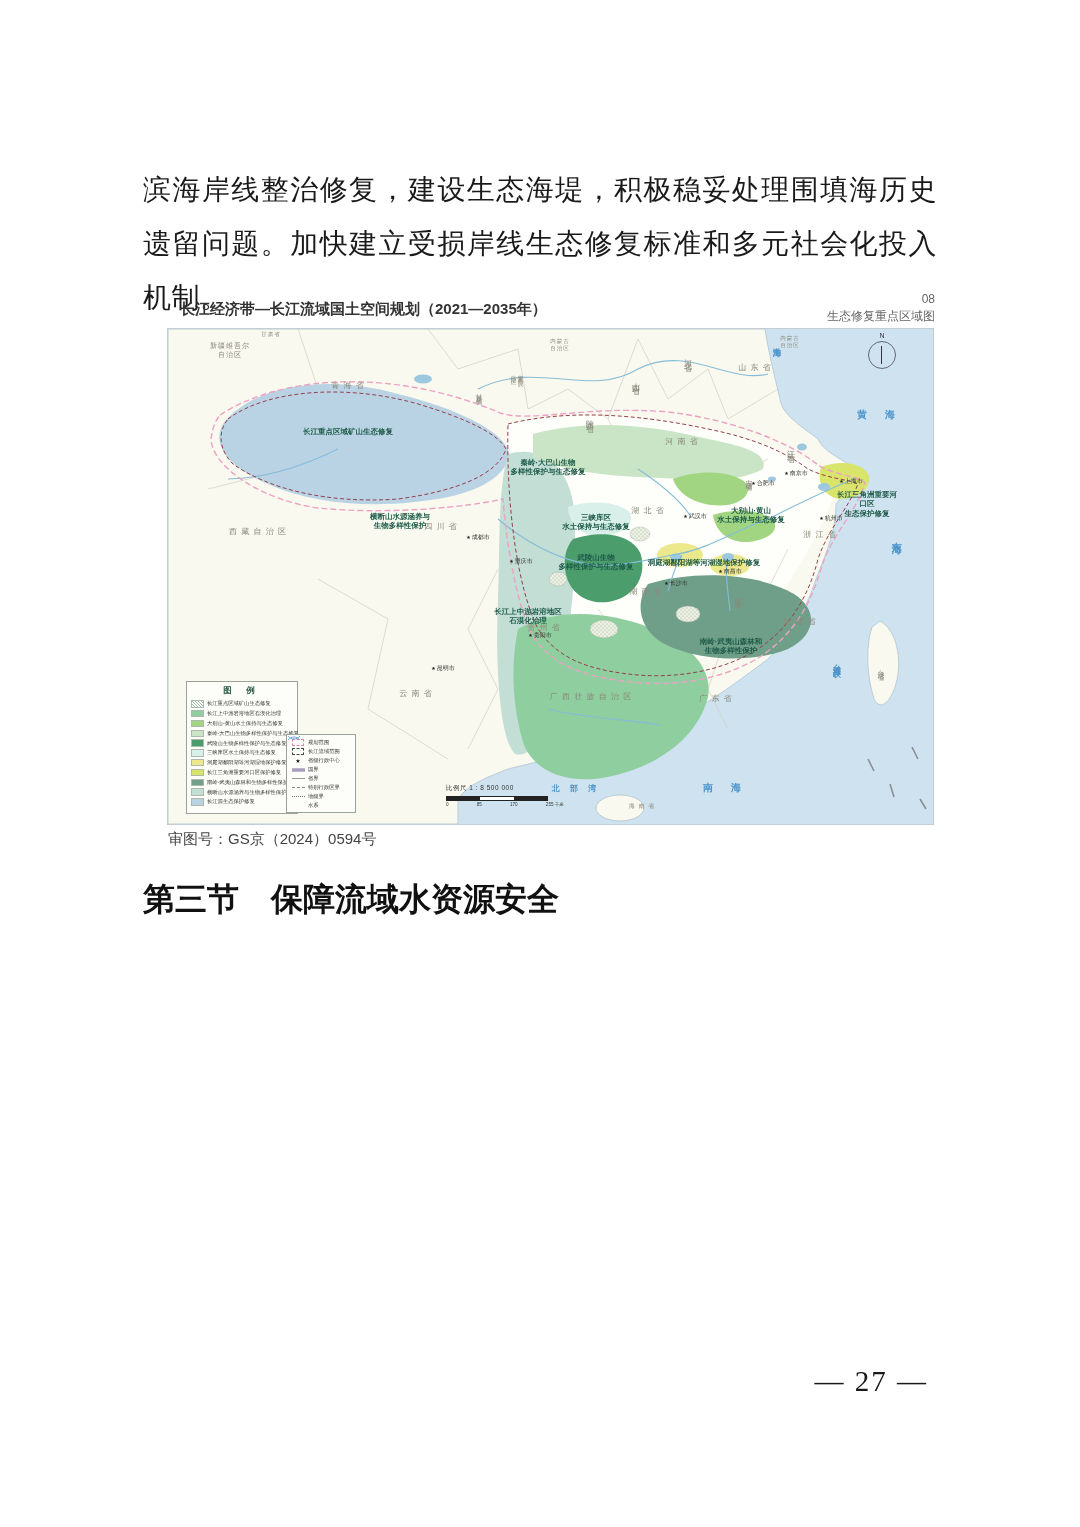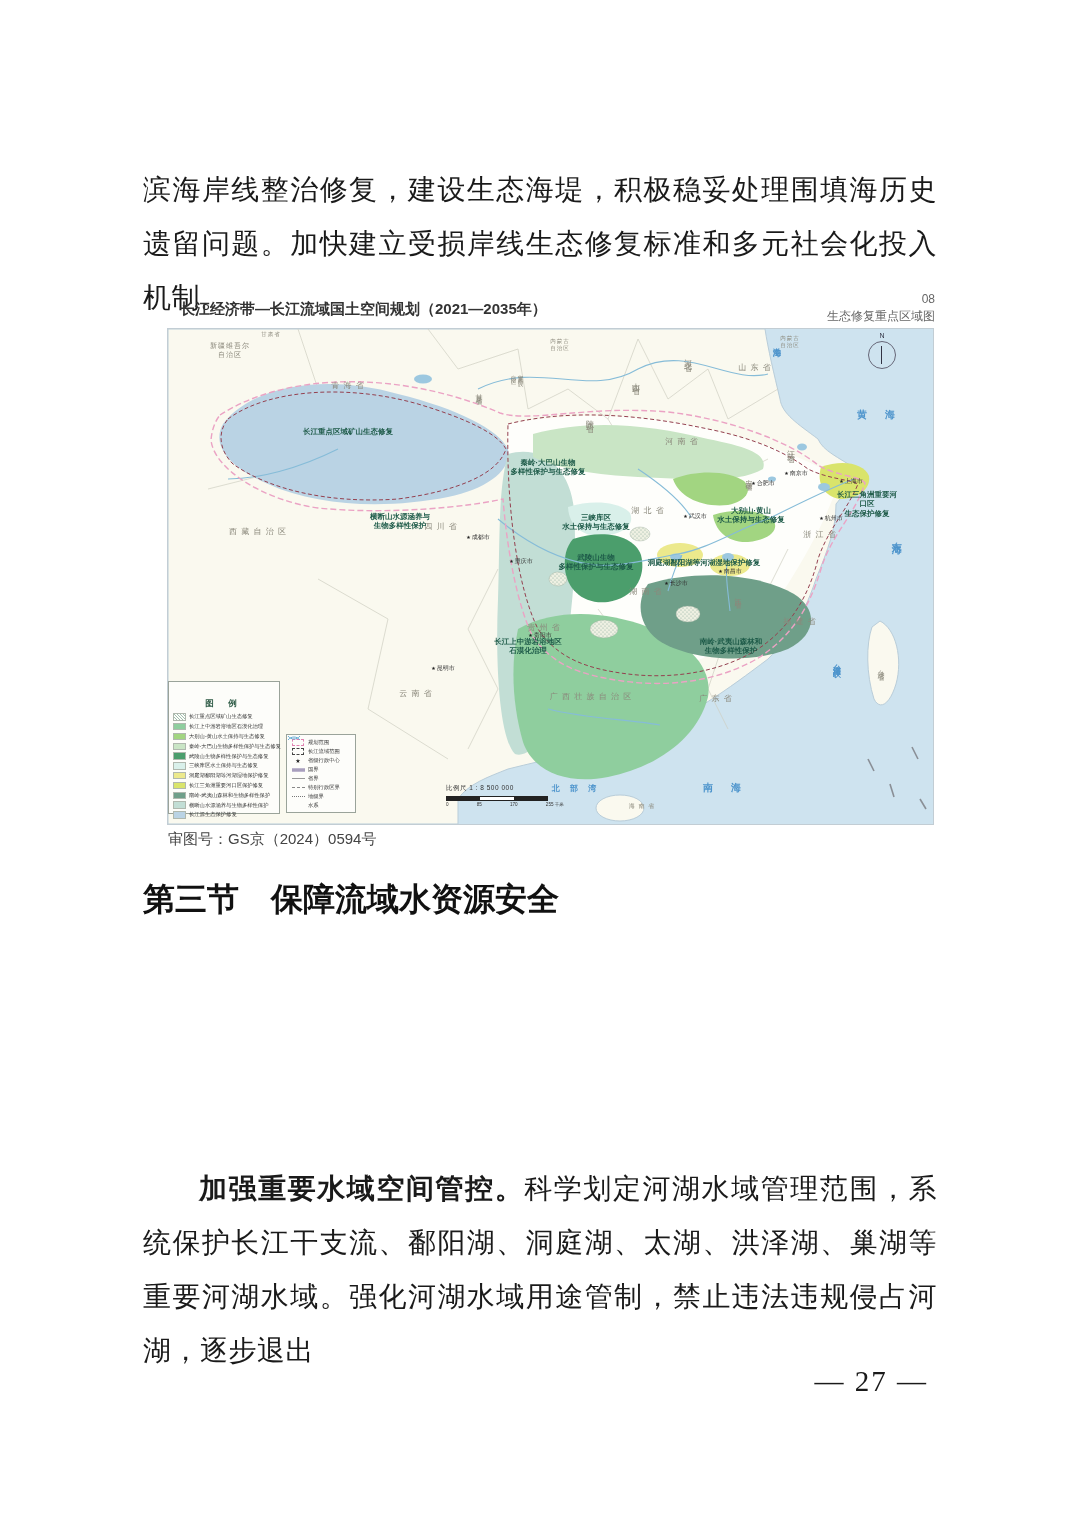--- a/index.html
+++ b/index.html
@@ -27,22 +27,22 @@
   #map-labels{position:absolute;left:0;top:0;width:765px;height:495px;
        font-family:"Liberation Sans",sans-serif;}
   .mlabel{position:absolute;transform:translate(-50%,-50%);white-space:pre-line;text-align:center;line-height:1.25;}
   .p-label{color:#8b897c;font-size:8px;letter-spacing:1px;}
   .c-label{color:#333;font-size:6px;letter-spacing:0;}
   .c-label::before{content:"★";font-size:5px;color:#222;margin-right:1px;}
   .s-label{color:#4d94cc;font-size:10px;font-weight:700;letter-spacing:4px;}
   .r-label{color:#1e5b49;font-size:7.5px;font-weight:700;letter-spacing:0;}
   .vert{writing-mode:vertical-rl;letter-spacing:2px;}
   
-  #legend-area{position:absolute;left:0;top:352px;width:112px;height:133px;background:#fdfdfa;
-       border:1px solid #9aa39a;padding:16px 4px;box-sizing:border-box;}
+  #legend-area{position:absolute;left:18px;top:352px;width:112px;height:133px;background:#fdfdfa;
+       border:1px solid #9aa39a;padding:3px 4px;box-sizing:border-box;}
   #legend-area .lg-title{text-align:center;font-weight:700;font-size:8.5px;color:#2d5a45;
        letter-spacing:6px;margin-bottom:2px;font-family:"Liberation Sans",sans-serif;}
   .lg-row{display:flex;align-items:center;height:9.8px;}
   .lg-swatch{width:11px;height:5.5px;flex:0 0 11px;border:.5px solid #b0b8ae;margin-right:3px;}
   .lg-swatch.pat{background-image:repeating-linear-gradient(45deg,#9fbfae 0 .7px,transparent .7px 2px);}
   .lg-text{font-size:5.3px;color:#333;font-family:"Liberation Sans",sans-serif;white-space:nowrap;}
   #legend-line{position:absolute;left:118px;top:405px;width:70px;height:79px;background:#fdfdfa;
        border:1px solid #9aa39a;padding:3px 4px;box-sizing:border-box;}
   .ll-row{display:flex;align-items:center;height:9px;}
   .ll-sym{width:14px;flex:0 0 14px;margin-right:3px;display:flex;align-items:center;justify-content:center;}
@@ -210,21 +210,21 @@
 多样性保护与生态修复</div>
         <div class="mlabel r-label" style="left: 428px; top: 193px;">三峡库区
 水土保持与生态修复</div>
         <div class="mlabel r-label" style="left: 428px; top: 233px;">武陵山生物
 多样性保护与生态修复</div>
         <div class="mlabel r-label" style="left: 583px; top: 186px;">大别山·黄山
 水土保持与生态修复</div>
         <div class="mlabel r-label" style="left: 536px; top: 234px;">洞庭湖鄱阳湖等河湖湿地保护修复</div>
         <div class="mlabel r-label" style="left: 687px; top: 175px; margin-left: 12px;">长江三角洲重要河口区
 生态保护修复</div>
-        <div class="mlabel r-label" style="left: 360px; top: 287px; margin-top: 30px;">长江上中游岩溶地区
+        <div class="mlabel r-label" style="left: 360px; top: 287px;">长江上中游岩溶地区
 石漠化治理</div>
         <div class="mlabel r-label" style="left: 563px; top: 317px;">南岭·武夷山森林和
 生物多样性保护</div>
         <div class="mlabel c-label" style="left: 310px; top: 209px;">成都市</div>
         <div class="mlabel c-label" style="left: 353px; top: 233px;">重庆市</div>
         <div class="mlabel c-label" style="left: 527px; top: 188px;">武汉市</div>
         <div class="mlabel c-label" style="left: 508px; top: 255px;">长沙市</div>
         <div class="mlabel c-label" style="left: 562px; top: 243px;">南昌市</div>
         <div class="mlabel c-label" style="left: 595px; top: 155px;">合肥市</div>
         <div class="mlabel c-label" style="left: 628px; top: 145px;">南京市</div>
@@ -359,18 +359,15 @@
       <div class="nlab">N</div>
       <div class="needle"></div>
     </div>
   </div>
 
   <div id="approval">审图号：GS京（2024）0594号</div>
 
   <div id="section-heading">第三节　保障流域水资源安全</div>
 
 
-  <div class="bodytext" style="top:1162px;">
-    <p><span class="lead">加强重要水域空间管控。</span><span>科学划定河湖水域管理范围，系统保护长江干支流、鄱阳湖、洞庭湖、太湖、洪泽湖、巢湖等重要河湖水域。强化河湖水域用途管制，禁止违法违规侵占河湖，逐步退出</span></p>
-  </div>
 
   <div id="page-number">— 27 —</div>
 </div>
 
 </body></html>

